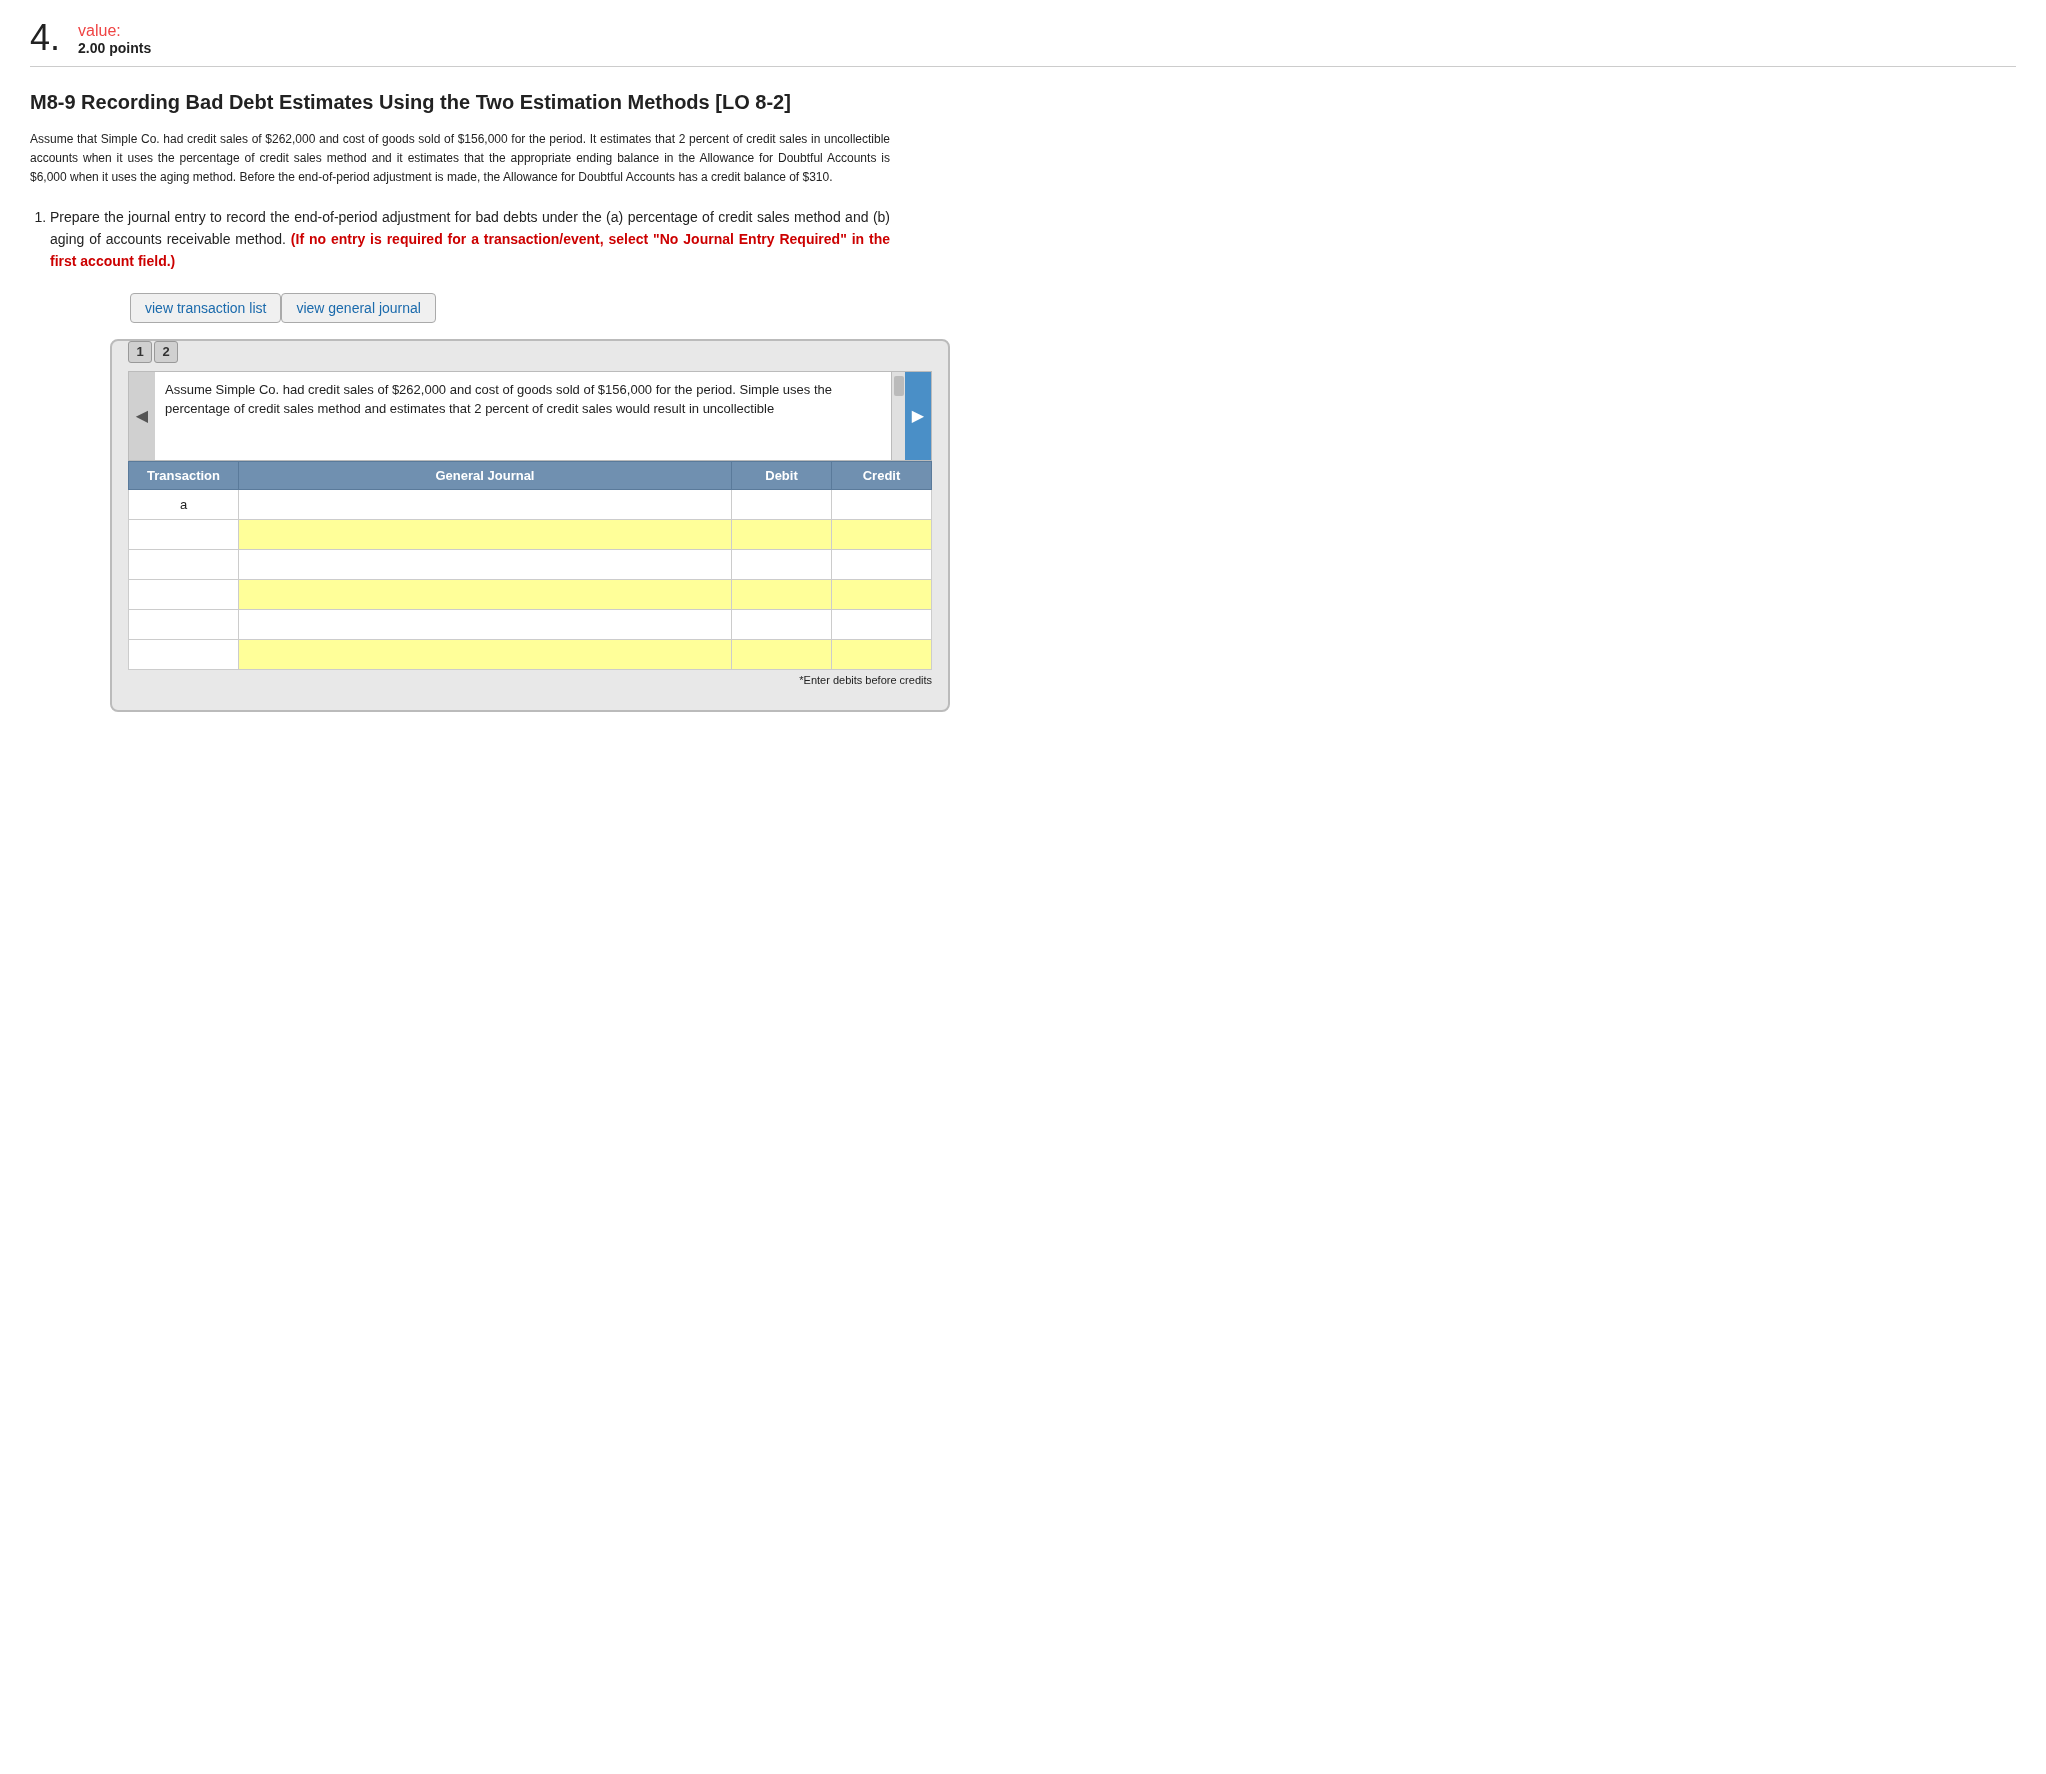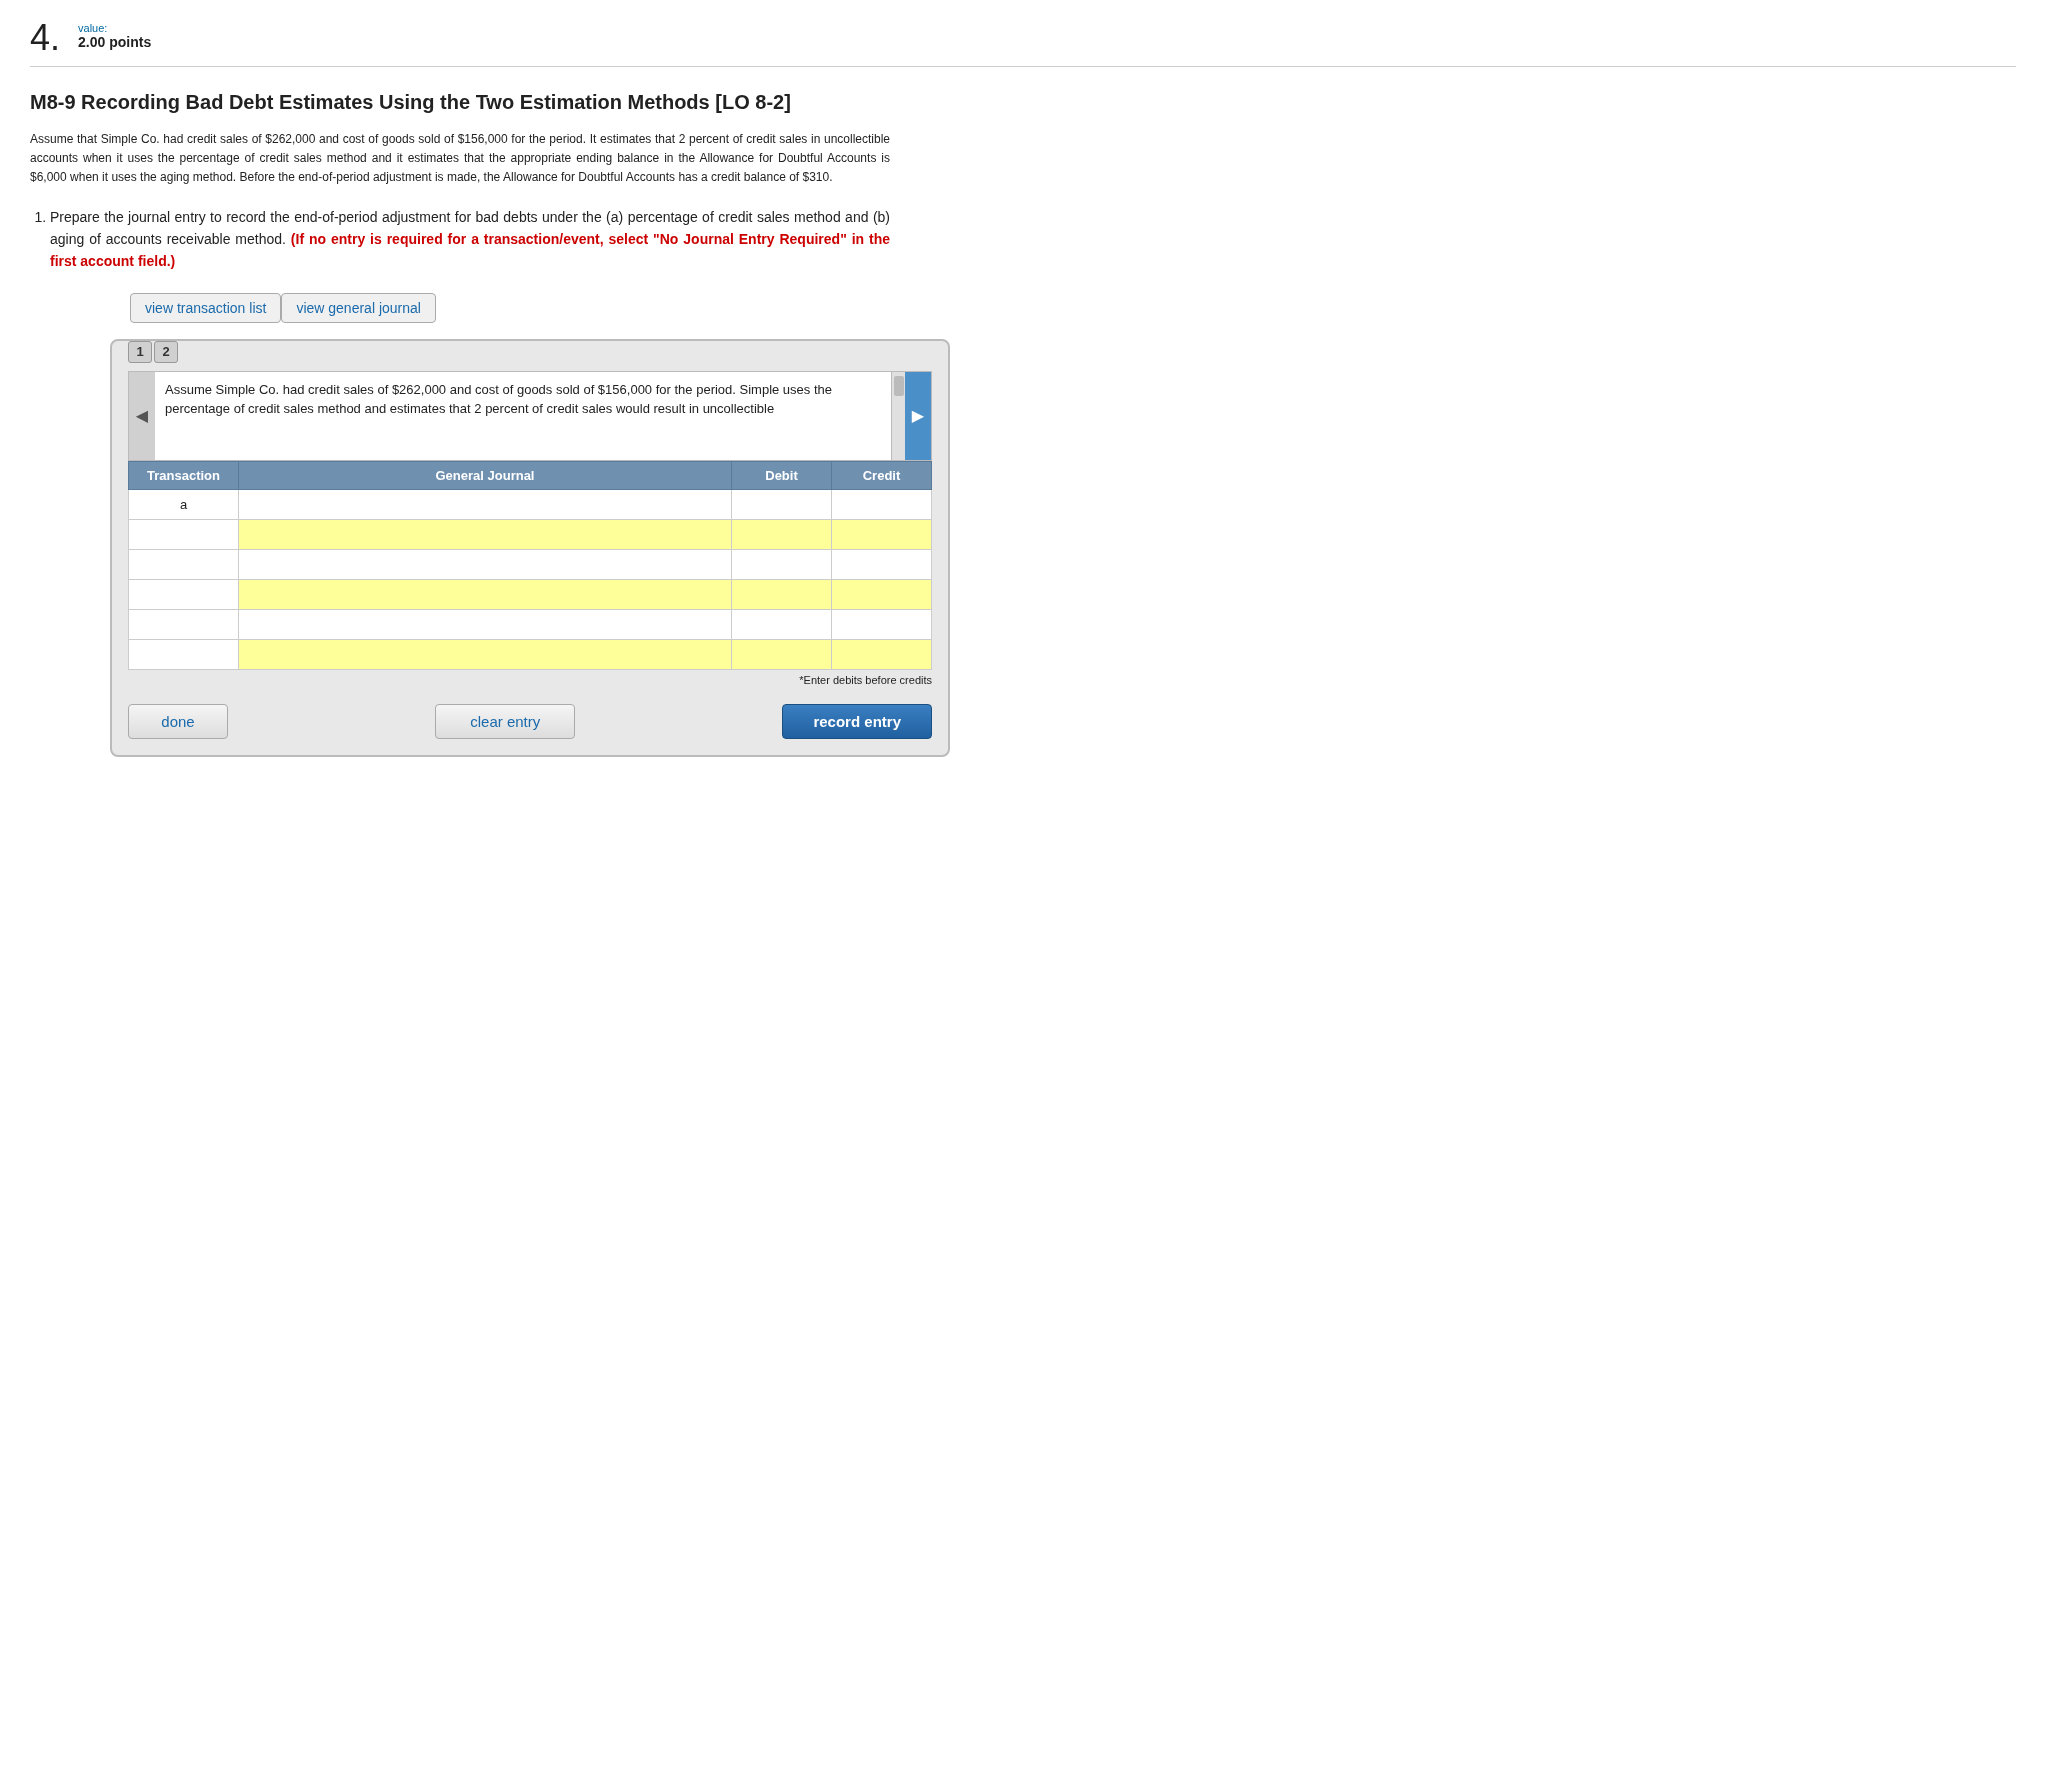--- a/index.html
+++ b/index.html
@@ -272,21 +272,21 @@
       font-weight: bold;
       min-width: 140px;
     }
   </style>
 </head>
 <body>
 
 <div class="question-header">
   <div class="question-number">4.</div>
   <div class="question-value">
-    <span style="font-weight:normal;font-size:11px;color:#0369a1;display:block;">value:</span>
+    <span style="font-weight:normal;font-size:16px;color:#ef4444;display:block;">value:</span>
     <span>2.00 points</span>
   </div>
 </div>
 
 <div class="problem-title">M8-9 Recording Bad Debt Estimates Using the Two Estimation Methods [LO 8-2]</div>
 
 <div class="problem-body">Assume that Simple Co. had credit sales of $262,000 and cost of goods sold of $156,000 for the period. It estimates that 2 percent of credit sales in uncollectible accounts when it uses the percentage of credit sales method and it estimates that the appropriate ending balance in the Allowance for Doubtful Accounts is $6,000 when it uses the aging method. Before the end-of-period adjustment is made, the Allowance for Doubtful Accounts has a credit balance of $310.</div>
 
 <div class="instructions">
   <ol>
@@ -362,18 +362,13 @@
           <td style="text-align: center;"></td>
           <td class="yellow-cell"></td>
           <td class="yellow-cell"></td>
           <td class="yellow-cell"></td>
         </tr>
       </tbody>
   </table>
 
   <div class="enter-credits">*Enter debits before credits</div>
 
-  <div class="bottom-buttons">
-    <button class="btn-done">done</button>
-    <button class="btn-clear">clear entry</button>
-    <button class="btn-record">record entry</button>
-  </div>
 </div>
 
 </body></html>

